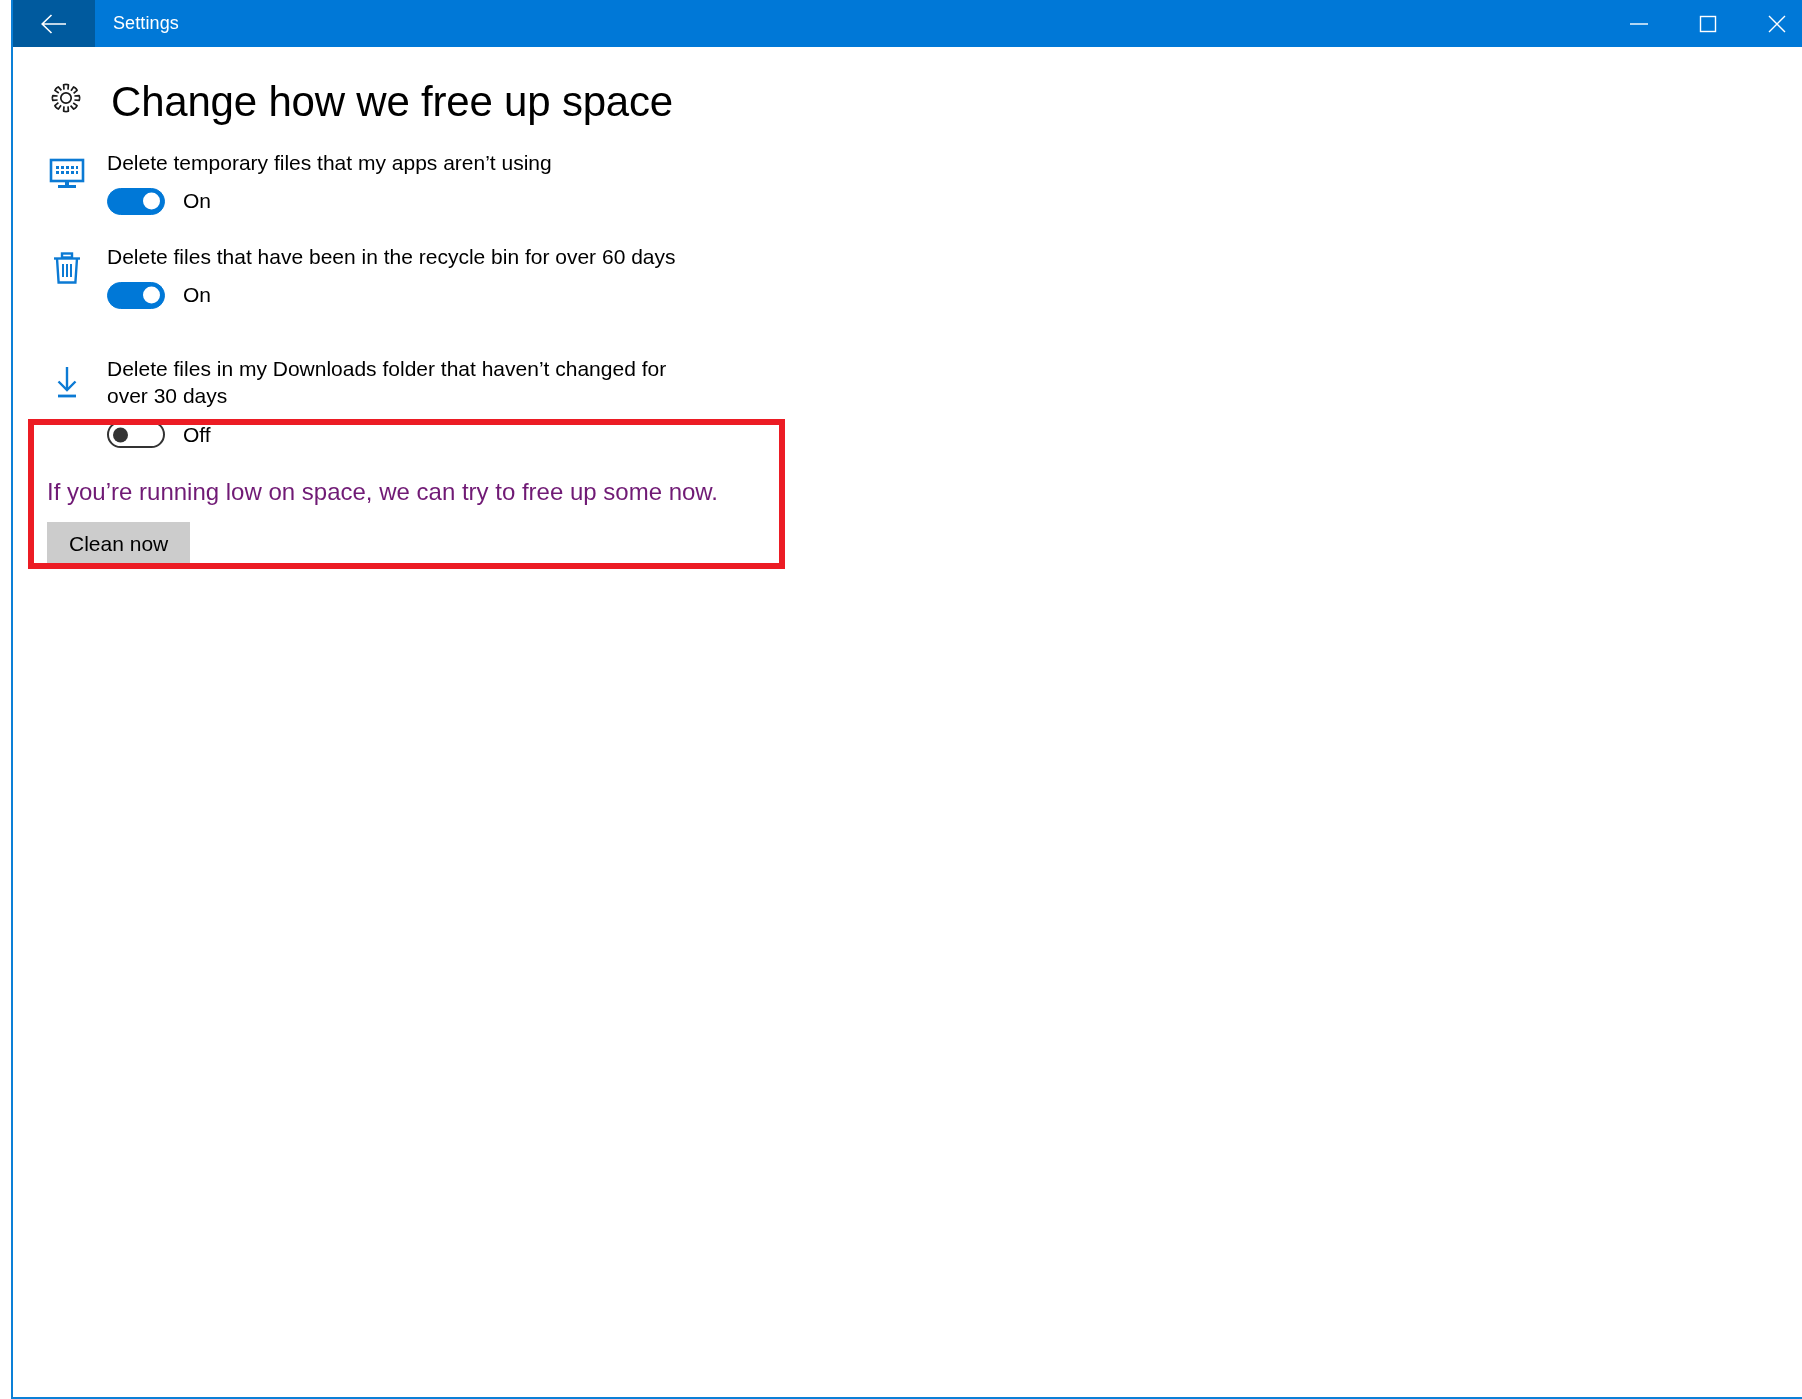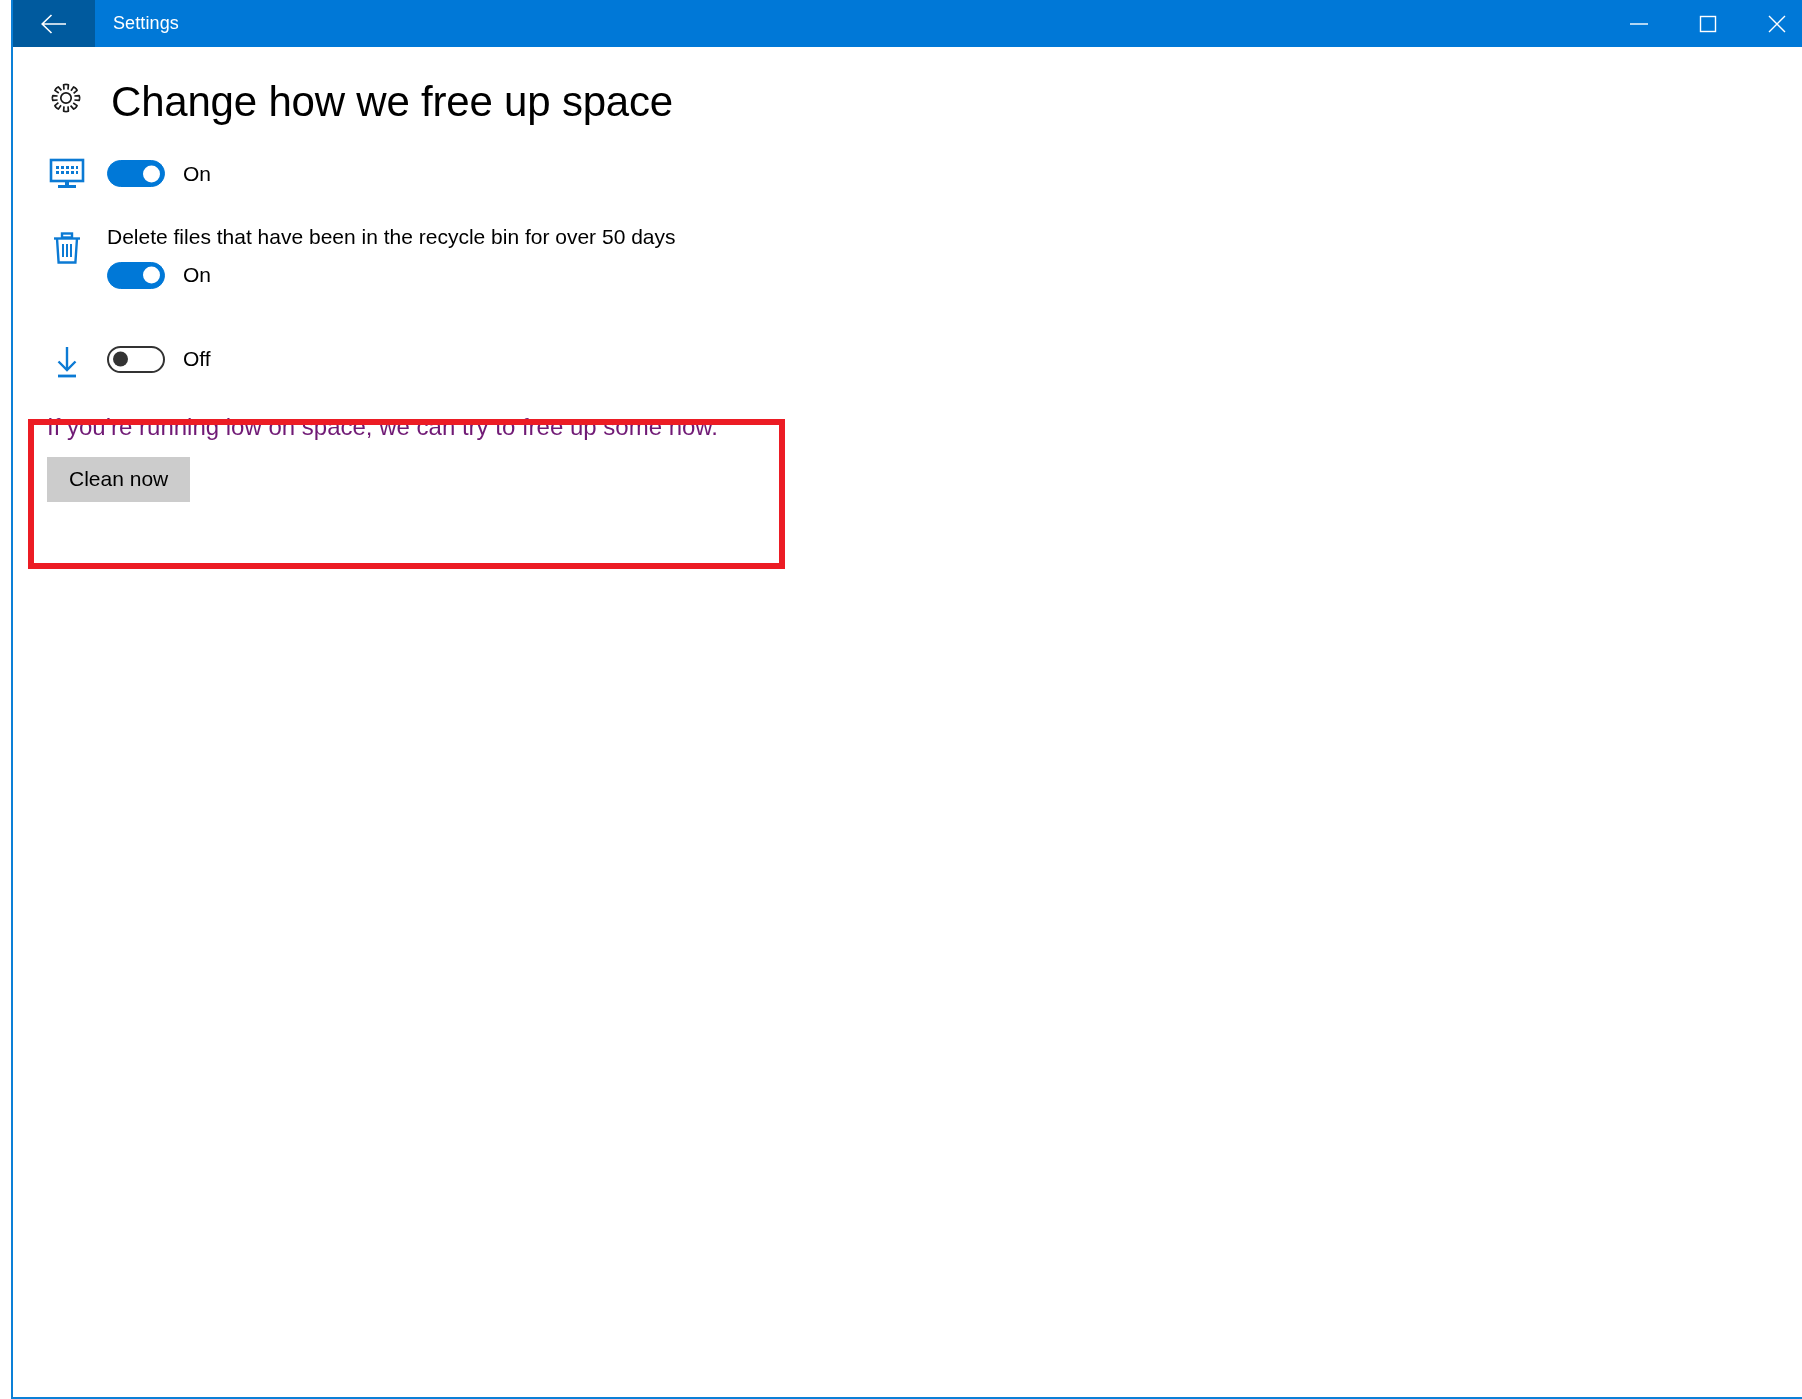--- a/index.html
+++ b/index.html
@@ -293,20 +293,21 @@
                 <rect x="12" y="13" width="3" height="3"></rect>
               <rect x="17" y="13" width="3" height="3"></rect>
                 <rect x="22" y="13" width="3" height="3"></rect>
               <rect x="27" y="13" width="2" height="3"></rect>
               <rect x="16" y="23" width="4" height="4"></rect>
               <rect x="9" y="27" width="18" height="3"></rect>
             </g>
           </svg>
         </div>
         <div class="row-body">
+          <div class="row-label">Delete temporary files that my apps aren’t using</div>
           <div class="toggle-wrap">
             <div class="toggle on">
               <span class="knob"></span>
             </div>
             <span class="toggle-state">On</span>
           </div>
         </div>
       </div>
 
       <div class="setting-row row-gap-2">
@@ -314,41 +315,42 @@
           <svg width="30" height="34" viewBox="0 0 30 34" aria-hidden="true">
             <g fill="none" stroke="#0b7ad4" stroke-width="2.4">
               <rect x="10" y="2.5" width="10" height="4"></rect>
               <path d="M2 7.5 H28"></path>
               <path d="M5 7.5 L6.6 31.5 H23.4 L25 7.5"></path>
               <path d="M11 13 V26 M15 13 V26 M19 13 V26" stroke-width="2"></path>
             </g>
           </svg>
         </div>
         <div class="row-body">
-          <div class="row-label">Delete files that have been in the recycle bin for over 50 days</div>
+          <div class="row-label">Delete files that have been in the recycle bin for over 60 days</div>
           <div class="toggle-wrap">
             <div class="toggle on">
               <span class="knob"></span>
             </div>
             <span class="toggle-state">On</span>
           </div>
         </div>
       </div>
 
       <div class="setting-row" style="margin-top:38px;">
         <div class="row-icon" style="padding-top:14px;">
           <svg width="30" height="34" viewBox="0 0 30 34" aria-hidden="true">
             <g fill="none" stroke="#0b7ad4" stroke-width="2.4">
               <path d="M15 2 V24"></path>
               <path d="M6.5 16.5 L15 25 L23.5 16.5"></path>
               <path d="M6 31 H24" stroke-width="2.8"></path>
             </g>
           </svg>
         </div>
         <div class="row-body" style="padding-top:8px;">
+          <div class="row-label" style="max-width:560px;">Delete files in my Downloads folder that haven’t changed for over 30 days</div>
           <div class="toggle-wrap">
             <div class="toggle off">
               <span class="knob"></span>
             </div>
             <span class="toggle-state">Off</span>
           </div>
         </div>
       </div>
 
     </div>

